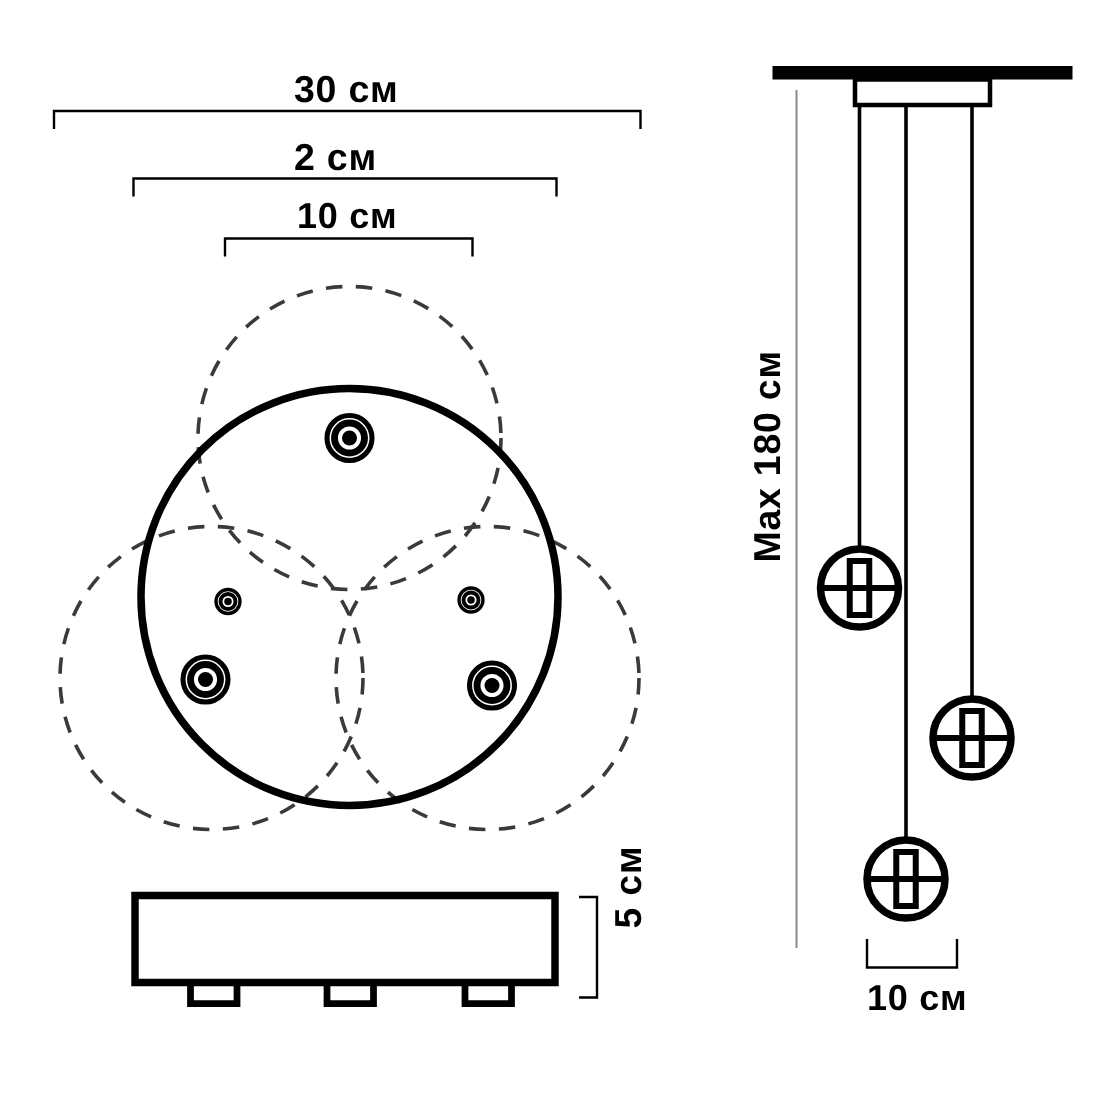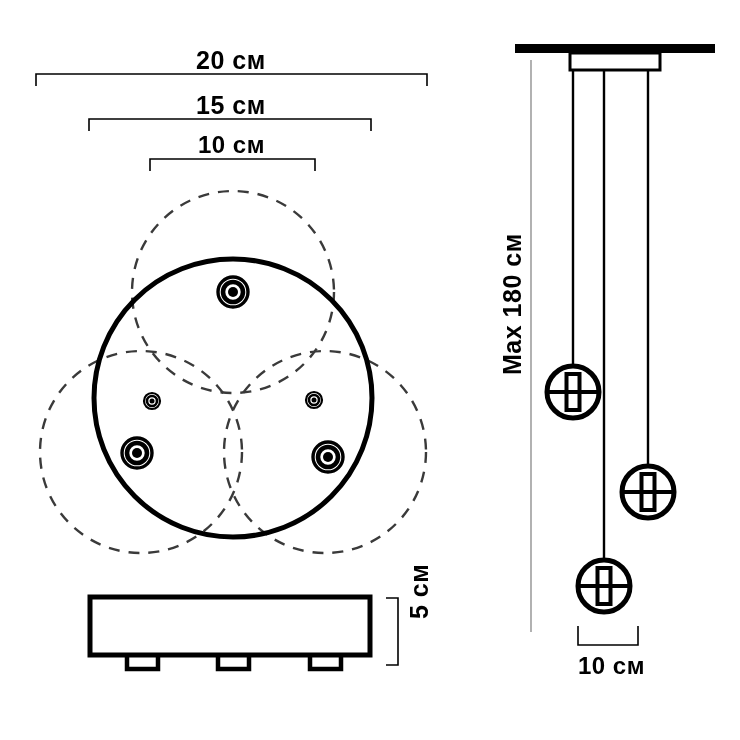--- a/index.html
+++ b/index.html
@@ -92,20 +92,20 @@
         <rect x="566.5" y="374" width="13" height="36" fill="none" stroke="#000000" stroke-width="4"></rect>
         <circle cx="648" cy="492" r="26" fill="none" stroke="#000000" stroke-width="5"></circle>
         <line x1="622" y1="492" x2="674" y2="492" stroke="#000000" stroke-width="4"></line>
         <rect x="641.5" y="474" width="13" height="36" fill="none" stroke="#000000" stroke-width="4"></rect>
         <circle cx="604" cy="586" r="26" fill="none" stroke="#000000" stroke-width="5"></circle>
         <line x1="578" y1="586" x2="630" y2="586" stroke="#000000" stroke-width="4"></line>
         <rect x="597.5" y="568" width="13" height="36" fill="none" stroke="#000000" stroke-width="4"></rect>
       </g>
     </svg>
 
-  <div class="dim-label dim-20">20 см</div>
-  <div class="dim-label dim-15">15 см</div>
+  <div class="dim-label dim-20">30 см</div>
+  <div class="dim-label dim-15">2 см</div>
   <div class="dim-label dim-10">10 см</div>
   <div class="dim-label dim-5">5 см</div>
   <div class="dim-label dim-max">Max 180 см</div>
   <div class="dim-label dim-bot">10 см</div>
 
 </div>
 
 </body></html>

